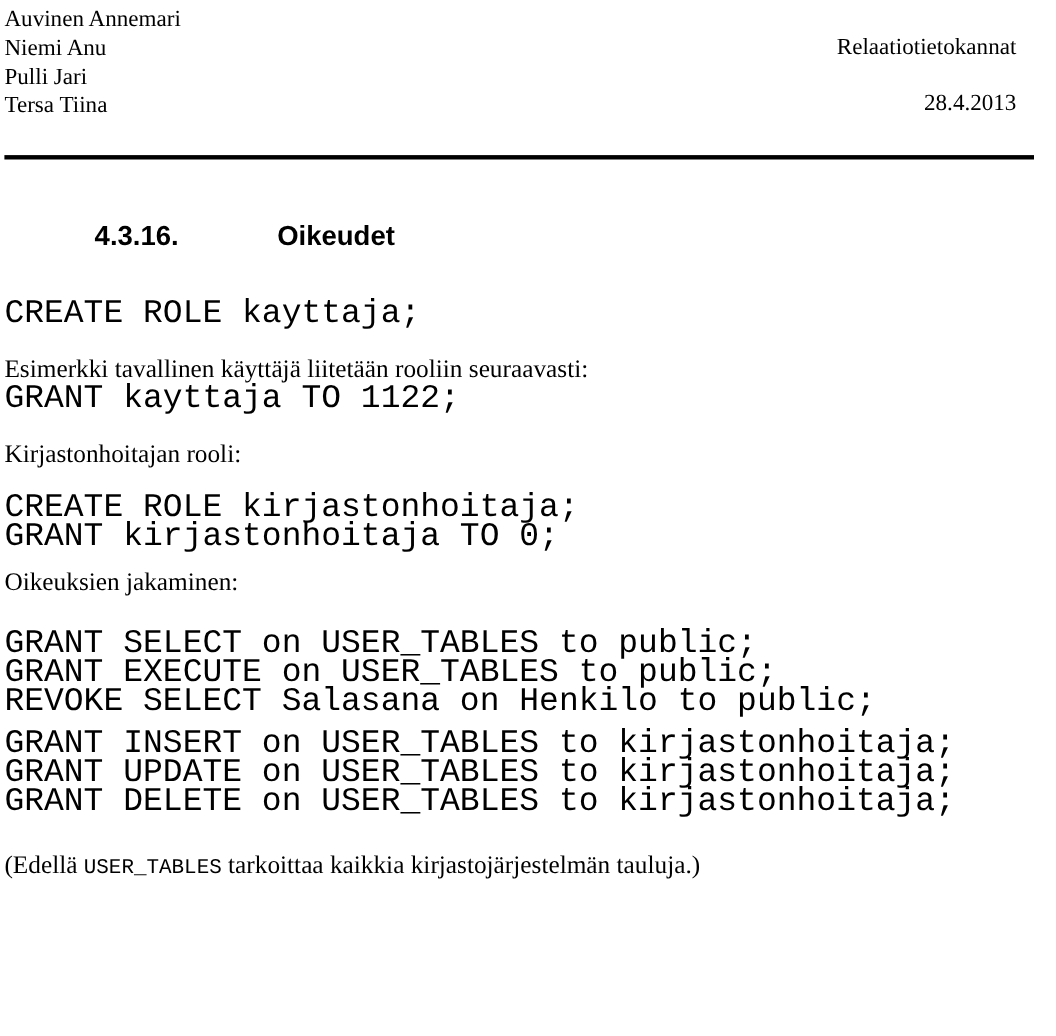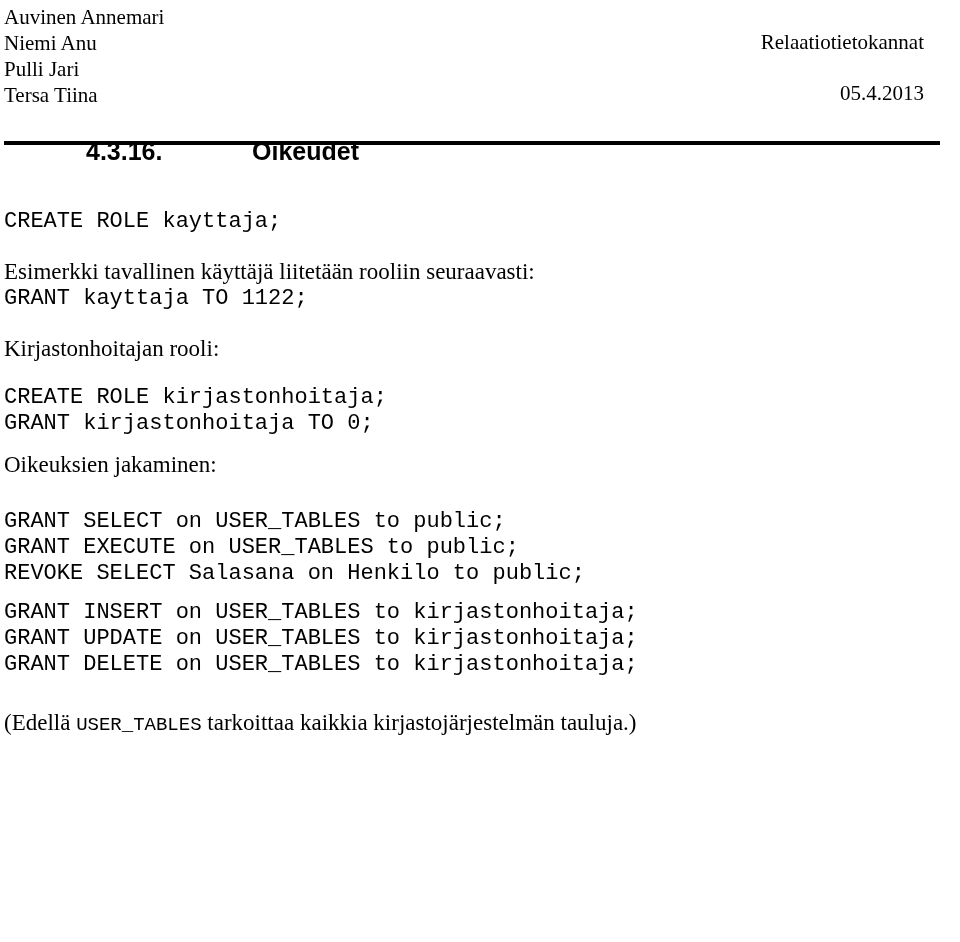--- a/index.html
+++ b/index.html
@@ -59,20 +59,21 @@
     height: 4px;
     background: #000000;
     border: 0;
     position: absolute;
     left: 0;
     top: 141px;
   }
 
   
   .section-heading {
+    margin-top: 64px;
     padding-left: 82px;
     font-family: "Liberation Sans", "DejaVu Sans", sans-serif;
     font-weight: bold;
     font-size: 25px;
     line-height: 30px;
     display: flex;
     white-space: nowrap;
   }
   .section-heading .sec-num {
     display: inline-block;
@@ -85,21 +86,21 @@
     margin-top: 30px;
   }
   .para {
     font-family: "Liberation Serif", "DejaVu Serif", serif;
     font-size: 23px;
     line-height: 29px;
     white-space: nowrap;
   }
   .code-line {
     font-family: "Liberation Mono", "DejaVu Sans Mono", monospace;
-    font-size: 22px;
+    font-size: 30px;
     line-height: 26px;
     white-space: pre;
   }
   .gap-sm { height: 13px; }
   .gap-md { height: 22px; }
   .gap-lg { height: 30px; }
   .note {
     font-family: "Liberation Serif", "DejaVu Serif", serif;
     font-size: 23px;
     line-height: 29px;
@@ -117,21 +118,21 @@
 
   <div class="doc-header">
     <ul class="authors">
       <li>Auvinen Annemari</li>
       <li>Niemi Anu</li>
       <li>Pulli Jari</li>
       <li>Tersa Tiina</li>
     </ul>
     <div class="header-right">
       <div>Relaatiotietokannat</div>
-      <div>05.4.2013</div>
+      <div>28.4.2013</div>
     </div>
     <hr class="header-rule">
   </div>
 
   <div class="section-heading">
     <span class="sec-num">4.3.16.</span>
     <span>Oikeudet</span>
   </div>
 
   <div class="content">

